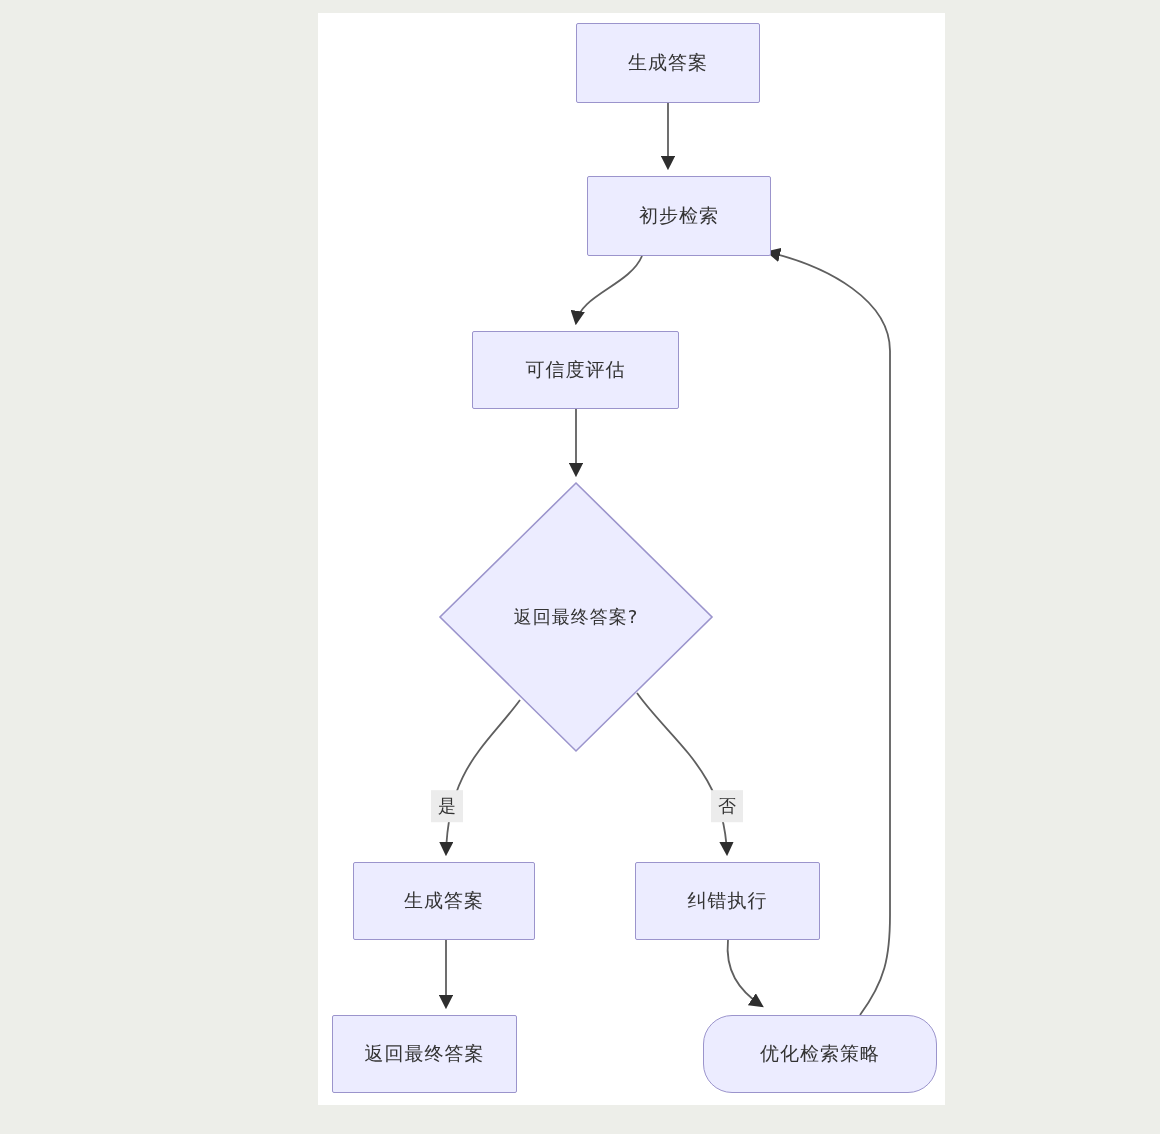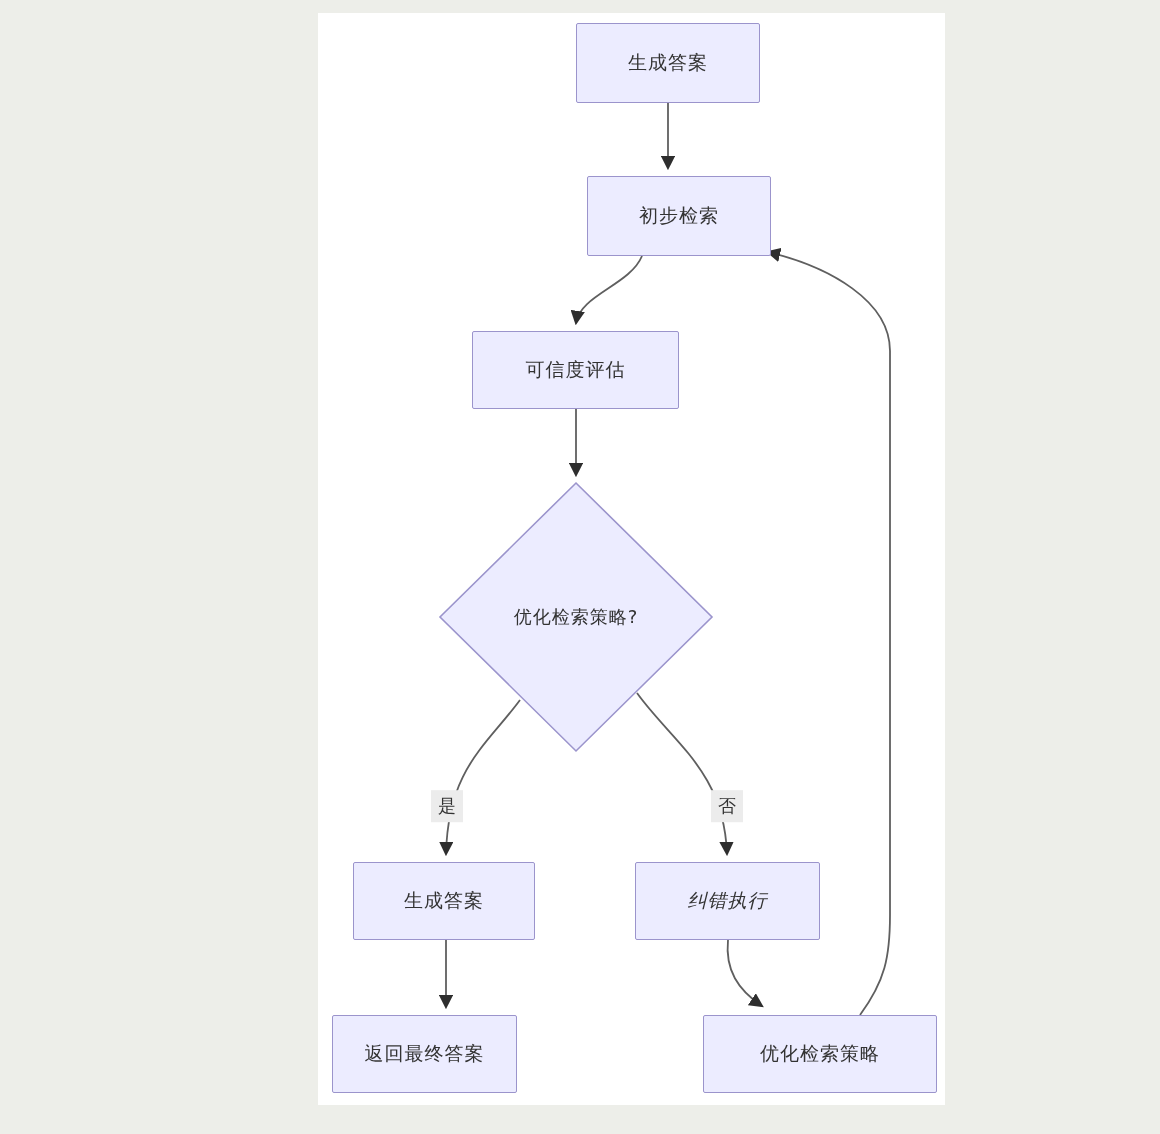--- a/index.html
+++ b/index.html
@@ -72,23 +72,23 @@
     padding: 5px 7px;
     line-height: 1.2;
   }
   .edge-label.yes { left: 129px; top: 793px; }
   .edge-label.no  { left: 409px; top: 793px; }
 
   .node.user-query        { left: 258px; top: 10px;   width: 184px; height: 80px; }
   .node.initial-retrieval { left: 269px; top: 163px;  width: 184px; height: 80px; }
   .node.credibility-eval  { left: 154px; top: 318px;  width: 207px; height: 78px; }
   .node.generate-answer   { left: 35px;  top: 849px;  width: 182px; height: 78px; font-family: Liberation Mono, monospace; }
-  .node.error-correction  { left: 317px; top: 849px;  width: 185px; height: 78px; font-style: italic; }
+  .node.error-correction  { left: 317px; top: 849px;  width: 185px; height: 78px; }
   .node.return-final      { left: 14px;  top: 1002px; width: 185px; height: 78px; }
-  .node.optimize          { left: 385px; top: 1002px; width: 234px; height: 78px; }
+  .node.optimize          { left: 385px; top: 1002px; width: 234px; height: 78px; border-radius: 29px; }
 </style>
 </head>
 <body>
 
 <div class="page">
   <div class="canvas">
 
     <svg class="edges-svg" viewBox="0 0 627 1092">
       <defs>
         <marker id="arrow" viewBox="0 0 10 10" refX="8.5" refY="5" markerWidth="8" markerHeight="8" orient="auto-start-reverse">
@@ -121,21 +121,21 @@
 
     <div class="node initial-retrieval">
       <span>初步检索</span>
     </div>
 
     <div class="node credibility-eval">
       <span>可信度评估</span>
     </div>
 
     <div class="diamond-label">
-      <span>优化检索策略?</span>
+      <span>返回最终答案?</span>
     </div>
 
     <div class="edge-label yes">是</div>
     <div class="edge-label no">否</div>
 
     <div class="node generate-answer">
       <span>生成答案</span>
     </div>
 
     <div class="node error-correction">

